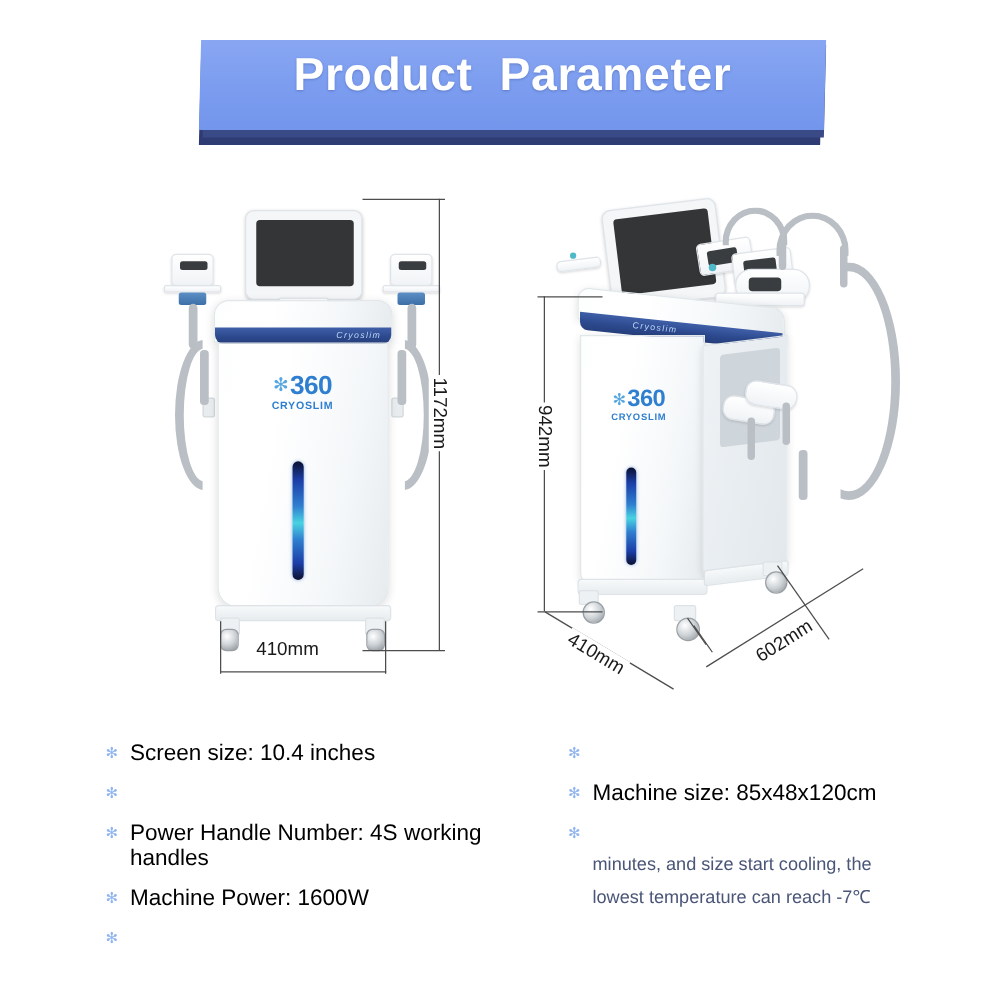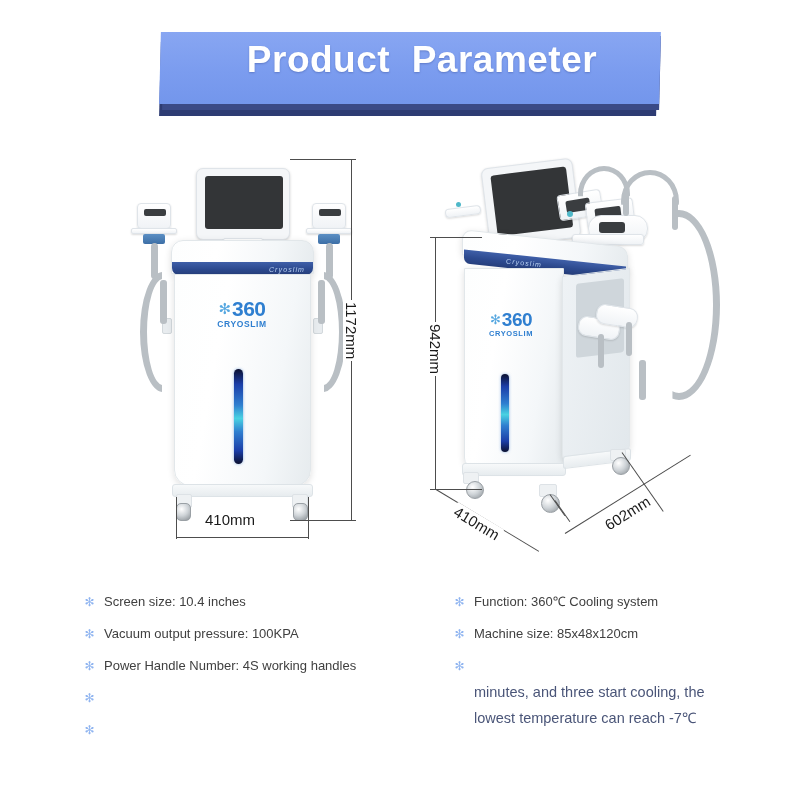--- a/index.html
+++ b/index.html
@@ -35,21 +35,21 @@
   }
   .banner-main {
     position: absolute;
     left: 160px; top: 4px;
     width: 500px; height: 72px;
     background: linear-gradient(180deg,#88a6f2 0%,#7b9cef 55%,#7396ec 100%);
     transform: skewX(-1.4deg);
   }
   .banner-title {
     position: absolute;
-    left: 172px; top: 4px;
+    left: 160px; top: 4px;
     width: 500px; height: 56px;
     display: flex;
     align-items: center;
     justify-content: center;
     color: #ffffff;
     font-size: 37px;
     font-weight: bold;
     letter-spacing: 0.5px;
     white-space: pre;
     text-shadow: 0 1px 2px rgba(40,60,130,.35);
@@ -204,22 +204,22 @@
   .spec-flake {
     flex: 0 0 auto;
     width: 15px;
     color: #8fb4f0;
     font-size: 12px;
     line-height: 20px;
     margin-right: 7px;
     text-align: center;
   }
   .spec-text {
-    color: #404040;
-    font-size: 13px;
+    color: #000000;
+    font-size: 18px;
     line-height: 20px;
   }
   .spec-cont {
     color: #4a5578;
     font-size: 14.5px;
     line-height: 20px;
     margin-left: 22px;
     margin-bottom: 12px;
   }
 </style>
@@ -382,47 +382,46 @@
 
 <div class="spec-col" style="left:82px;top:592px;width:370px;">
 
   <div class="spec-item">
     <span class="spec-flake">✻</span>
     <span class="spec-text">Screen size: 10.4 inches</span>
   </div>
 
   <div class="spec-item">
     <span class="spec-flake">✻</span>
-    <span class="spec-text">Vacuum output pressure: 100KPA</span>
   </div>
 
   <div class="spec-item">
     <span class="spec-flake">✻</span>
     <span class="spec-text">Power Handle Number: 4S working handles</span>
   </div>
 
   <div class="spec-item">
     <span class="spec-flake">✻</span>
+    <span class="spec-text">Machine Power: 1600W</span>
   </div>
 
   <div class="spec-item" style="margin-bottom:6px;">
     <span class="spec-flake">✻</span>
   </div>
 </div>
 
 <div class="spec-col" style="left:452px;top:592px;width:340px;">
 
   <div class="spec-item">
     <span class="spec-flake">✻</span>
-    <span class="spec-text">Function: 360℃ Cooling system</span>
   </div>
 
   <div class="spec-item">
     <span class="spec-flake">✻</span>
     <span class="spec-text">Machine size: 85x48x120cm</span>
   </div>
 
   <div class="spec-item" style="margin-bottom:6px;">
     <span class="spec-flake">✻</span>
   </div>
-  <div class="spec-cont" style="margin-bottom:6px;">minutes, and three start cooling, the</div>
+  <div class="spec-cont" style="margin-bottom:6px;">minutes, and size start cooling, the</div>
   <div class="spec-cont">lowest temperature can reach -7℃</div>
 </div>
 
 </body></html>

